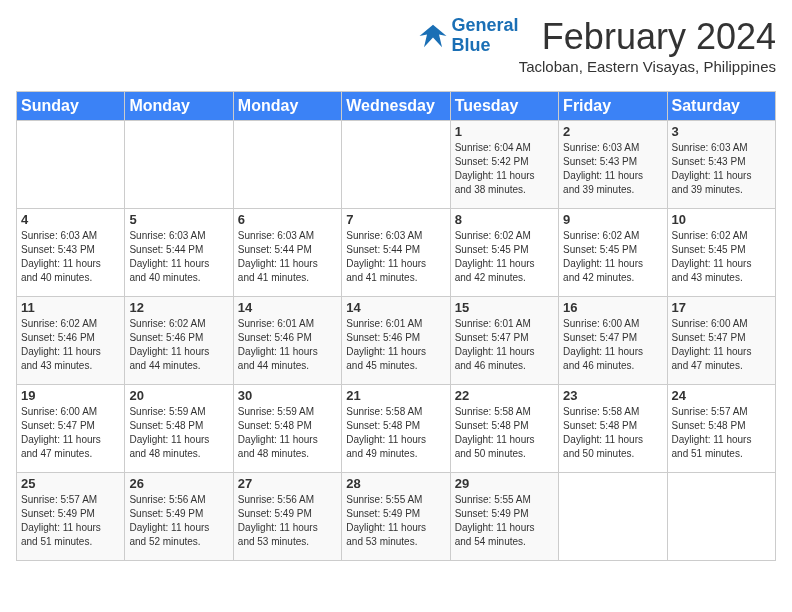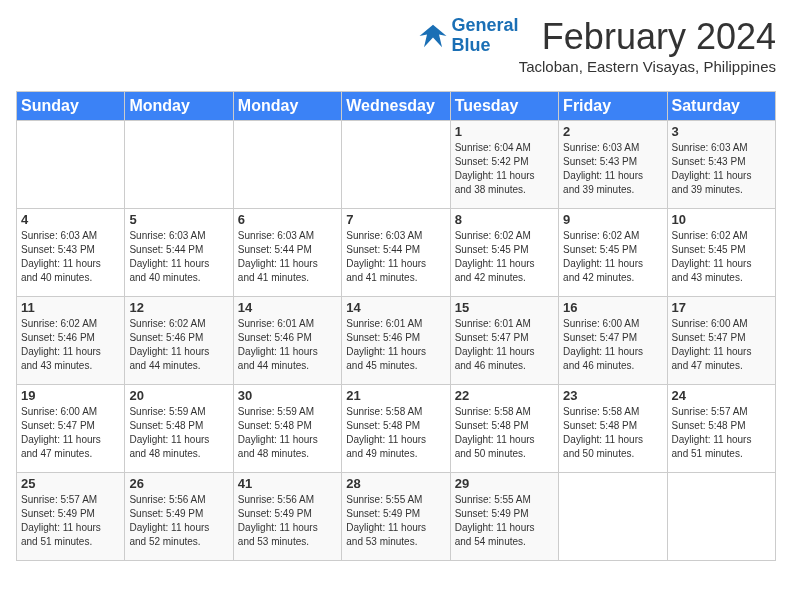--- a/index.html
+++ b/index.html
@@ -309,21 +309,21 @@
 and 51 minutes.</div>
         </td>
         <td>
           <span class="day-num">26</span>
           <div class="day-info" style="white-space: pre-line;">Sunrise: 5:56 AM
 Sunset: 5:49 PM
 Daylight: 11 hours
 and 52 minutes.</div>
         </td>
         <td>
-          <span class="day-num">41</span>
+          <span class="day-num">27</span>
           <div class="day-info" style="white-space: pre-line;">Sunrise: 5:56 AM
 Sunset: 5:49 PM
 Daylight: 11 hours
 and 53 minutes.</div>
         </td>
         <td>
           <span class="day-num">28</span>
           <div class="day-info" style="white-space: pre-line;">Sunrise: 5:55 AM
 Sunset: 5:49 PM
 Daylight: 11 hours

